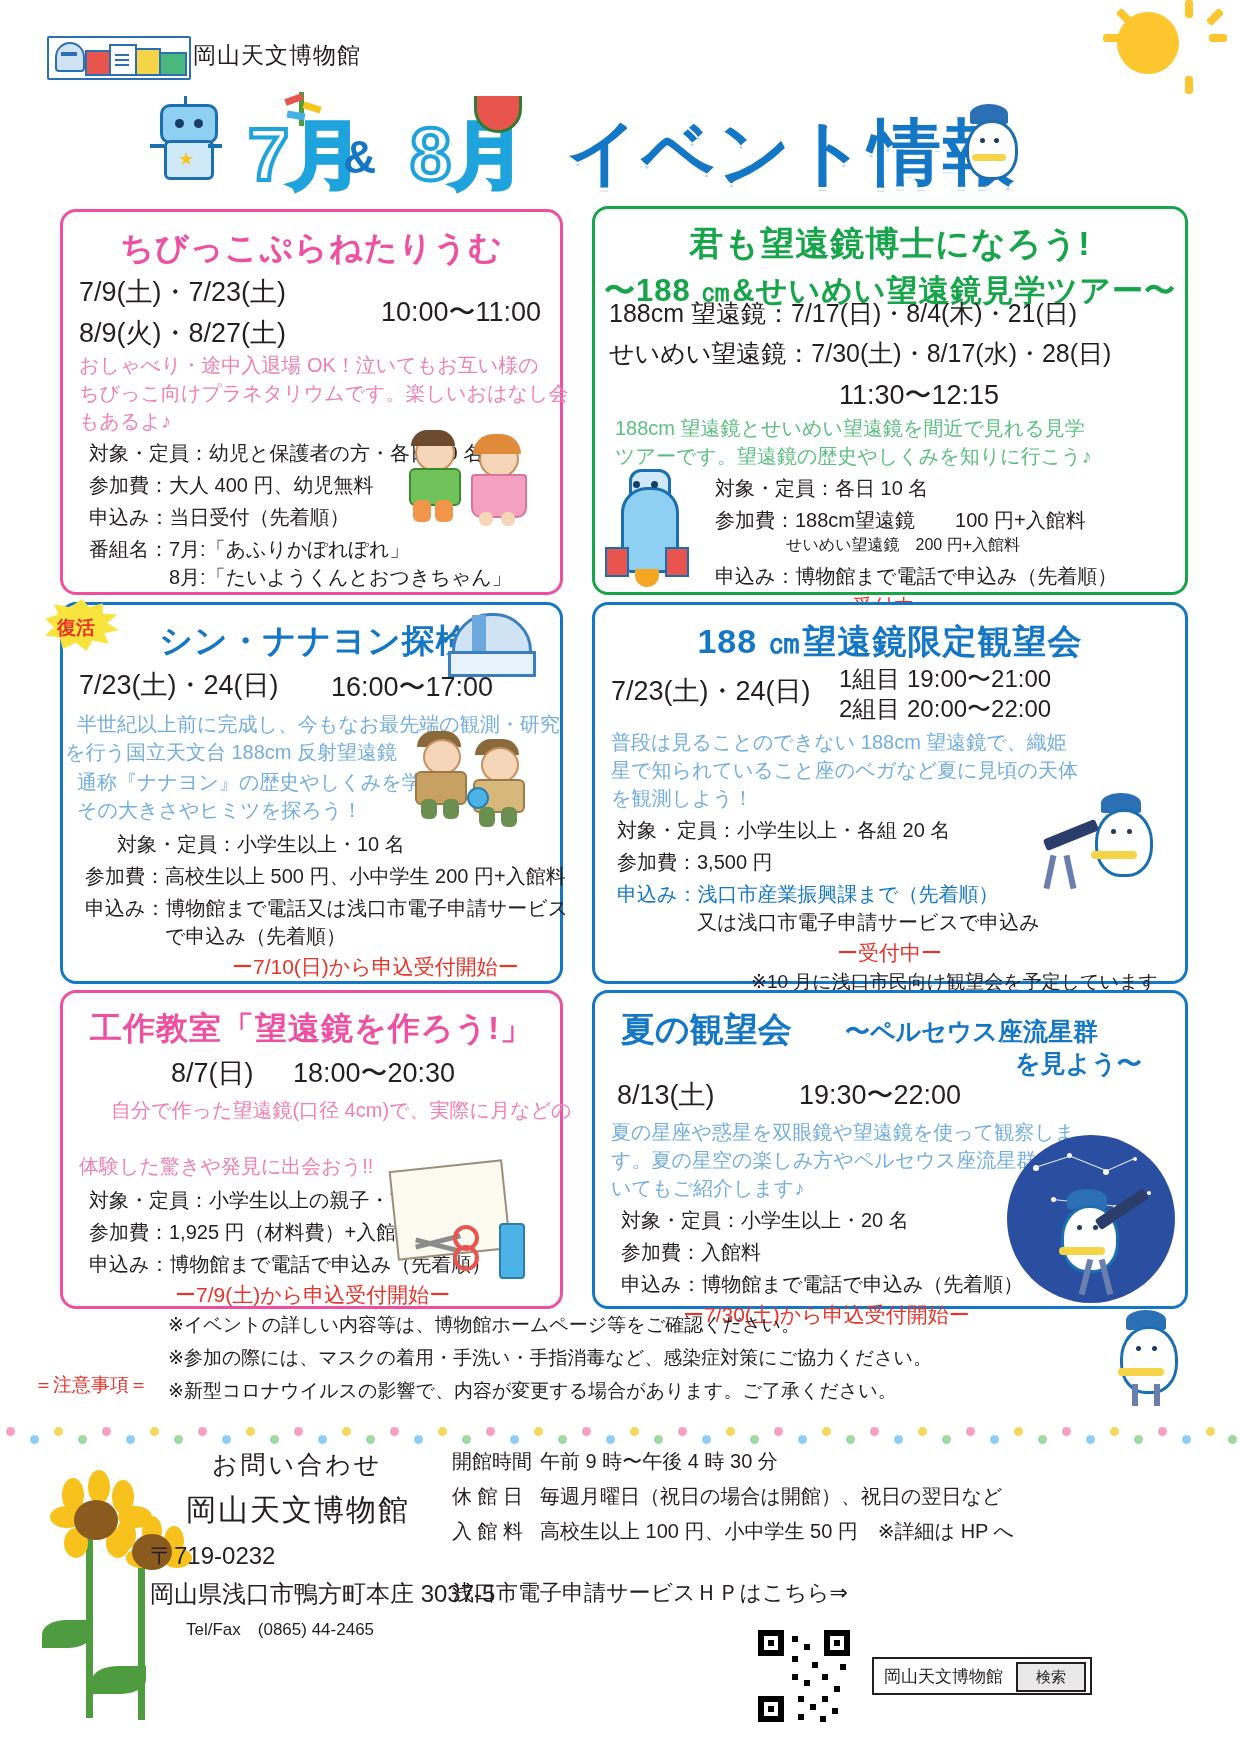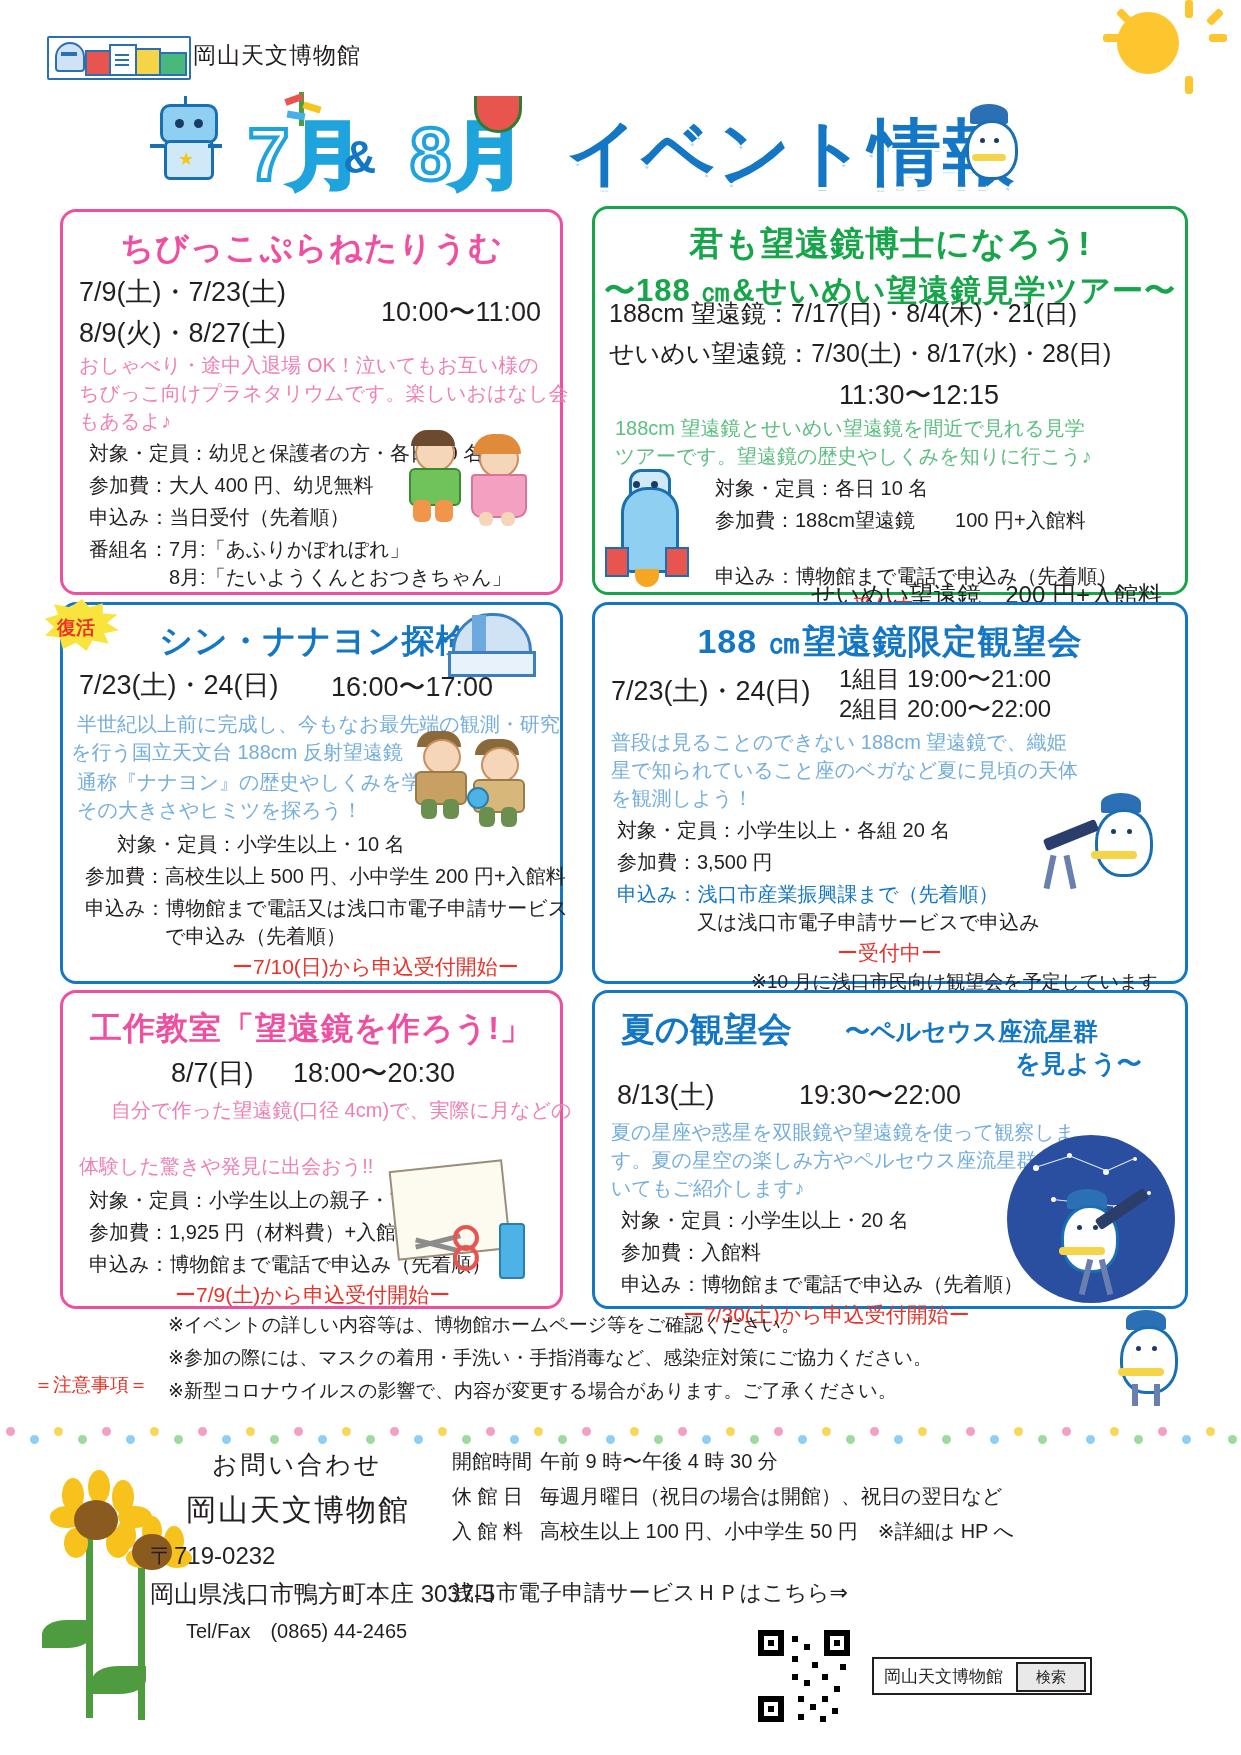--- a/index.html
+++ b/index.html
@@ -201,41 +201,41 @@
   <div class="box b-green" style="left:592px;top:206px;width:590px;height:383px;">
     <div class="bt t-green" style="margin-top:12px;font-size:34px;">君も望遠鏡博士になろう!</div>
     <div class="bt t-green" style="margin-top:3px;font-size:31px;">〜188 ㎝&amp;せいめい望遠鏡見学ツアー〜</div>
     <div class="line" style="left:14px;top:88px;font-size:25px;">188cm 望遠鏡：7/17(日)・8/4(木)・21(日)</div>
     <div class="line" style="left:14px;top:128px;font-size:25px;">せいめい望遠鏡：7/30(土)・8/17(水)・28(日)</div>
     <div class="line" style="left:244px;top:168px;font-size:27px;">11:30〜12:15</div>
     <div class="line desc-green" style="left:20px;top:206px;font-size:20px;">188cm 望遠鏡とせいめい望遠鏡を間近で見れる見学</div>
     <div class="line desc-green" style="left:20px;top:234px;font-size:20px;">ツアーです。望遠鏡の歴史やしくみを知りに行こう♪</div>
     <div class="line" style="left:120px;top:266px;font-size:20px;">対象・定員：各日 10 名</div>
     <div class="line" style="left:120px;top:298px;font-size:20px;">参加費：188cm望遠鏡　　100 円+入館料</div>
-    <div class="line" style="left:120px;top:326px;font-size:24px;margin-top:44px;">　　　　せいめい望遠鏡　200 円+入館料</div>
+    <div class="line" style="left:127px;top:326px;font-size:16px;">　　　　せいめい望遠鏡　200 円+入館料</div>
     <div class="line" style="left:120px;top:354px;font-size:20px;">申込み：博物館まで電話で申込み（先着順）</div>
     <div class="line red" style="left:236px;top:384px;font-size:21px;">ー受付中ー</div>
 
     <div class="rocket" style="left:8px;top:252px;">
       <div class="rk-head"></div>
       <div class="rk-body"></div>
       <div style="position:absolute;left:30px;top:20px;width:7px;height:7px;border-radius:50%;background:#1a3b63;"></div>
       <div style="position:absolute;left:48px;top:20px;width:7px;height:7px;border-radius:50%;background:#1a3b63;"></div>
       <div class="rk-fin" style="left:2px;"></div>
       <div class="rk-fin" style="right:2px;"></div>
       <div style="position:absolute;left:32px;top:108px;width:24px;height:18px;background:#f5a623;border-radius:0 0 12px 12px;"></div>
     </div>
   </div>
 
   <div class="box b-blue" style="left:60px;top:602px;width:497px;height:376px;">
     <div class="bt t-blue" style="margin-top:14px;margin-left:40px;font-size:33px;">シン・ナナヨン探検隊</div>
     <div class="line" style="left:16px;top:62px;font-size:27px;">7/23(土)・24(日)</div>
     <div class="line" style="left:268px;top:64px;font-size:27px;">16:00〜17:00</div>
     <div class="line desc-blue" style="left:14px;top:106px;font-size:20px;">半世紀以上前に完成し、今もなお最先端の観測・研究</div>
-    <div class="line desc-blue" style="left:8px;top:134px;font-size:20px;">を行う国立天文台 188cm 反射望遠鏡</div>
+    <div class="line desc-blue" style="left:2px;top:134px;font-size:20px;">を行う国立天文台 188cm 反射望遠鏡</div>
     <div class="line desc-blue" style="left:14px;top:164px;font-size:20px;">通称『ナナヨン』の歴史やしくみを学び</div>
     <div class="line desc-blue" style="left:14px;top:192px;font-size:20px;">その大きさやヒミツを探ろう！</div>
     <div class="line" style="left:22px;top:226px;font-size:20px;margin-left:32px;">対象・定員：小学生以上・10 名</div>
     <div class="line" style="left:22px;top:258px;font-size:20px;">参加費：高校生以上 500 円、小中学生 200 円+入館料</div>
     <div class="line" style="left:22px;top:290px;font-size:20px;">申込み：博物館まで電話又は浅口市電子申請サービス</div>
     <div class="line" style="left:22px;top:318px;font-size:20px;">　　　　で申込み（先着順）</div>
     <div class="line red" style="left:150px;top:348px;font-size:21px;margin-left:19px;">ー7/10(日)から申込受付開始ー</div>
 
     <div style="position:absolute;left:-18px;top:-6px;width:74px;height:52px;">
       <div style="position:absolute;inset:0;background:#f8e43c;clip-path:polygon(50% 0%,60% 16%,78% 8%,78% 28%,98% 30%,84% 46%,100% 60%,80% 66%,86% 86%,64% 80%,56% 100%,42% 84%,24% 96%,20% 74%,0% 70%,12% 54%,0% 38%,18% 30%,12% 10%,34% 16%);"></div>
@@ -440,21 +440,21 @@
     <div class="petal" style="left:142px;top:56px;width:20px;height:30px;"></div>
     <div class="petal" style="left:104px;top:78px;width:30px;height:20px;"></div>
     <div class="petal" style="left:140px;top:78px;width:30px;height:20px;"></div>
     <div class="sf-center" style="left:110px;top:64px;width:40px;height:36px;"></div>
   </div>
 
   <div class="footer" style="left:212px;top:1448px;font-size:25px;letter-spacing:3px;">お問い合わせ</div>
   <div class="footer" style="left:186px;top:1490px;font-size:30px;letter-spacing:2px;">岡山天文博物館</div>
   <div class="footer" style="left:150px;top:1540px;font-size:24px;">〒719-0232</div>
   <div class="footer" style="left:150px;top:1578px;font-size:24px;">岡山県浅口市鴨方町本庄 3037-5</div>
-  <div class="footer" style="left:186px;top:1618px;font-size:20px;">Tel/Fax　(0865) 44-2465</div>
+  <div class="footer" style="left:186px;top:1618px;font-size:17px;">Tel/Fax　(0865) 44-2465</div>
 
   <div class="footer" style="left:452px;top:1448px;font-size:20px;">開館時間</div>
   <div class="footer" style="left:540px;top:1448px;font-size:20px;">午前 9 時〜午後 4 時 30 分</div>
   <div class="footer" style="left:452px;top:1483px;font-size:20px;">休 館 日</div>
   <div class="footer" style="left:540px;top:1483px;font-size:20px;">毎週月曜日（祝日の場合は開館）、祝日の翌日など</div>
   <div class="footer" style="left:452px;top:1518px;font-size:20px;">入 館 料</div>
   <div class="footer" style="left:540px;top:1518px;font-size:20px;">高校生以上 100 円、小中学生 50 円　※詳細は HP へ</div>
 
   <div class="footer" style="left:452px;top:1578px;font-size:22px;">浅口市電子申請サービスＨＰはこちら⇒</div>
 

